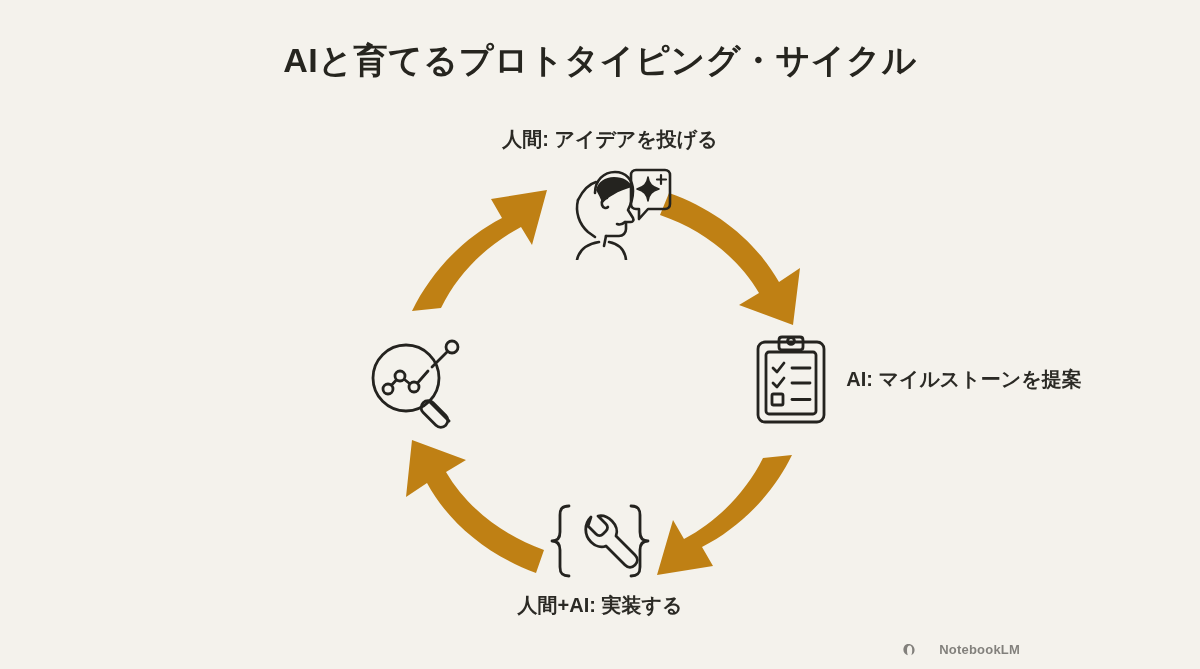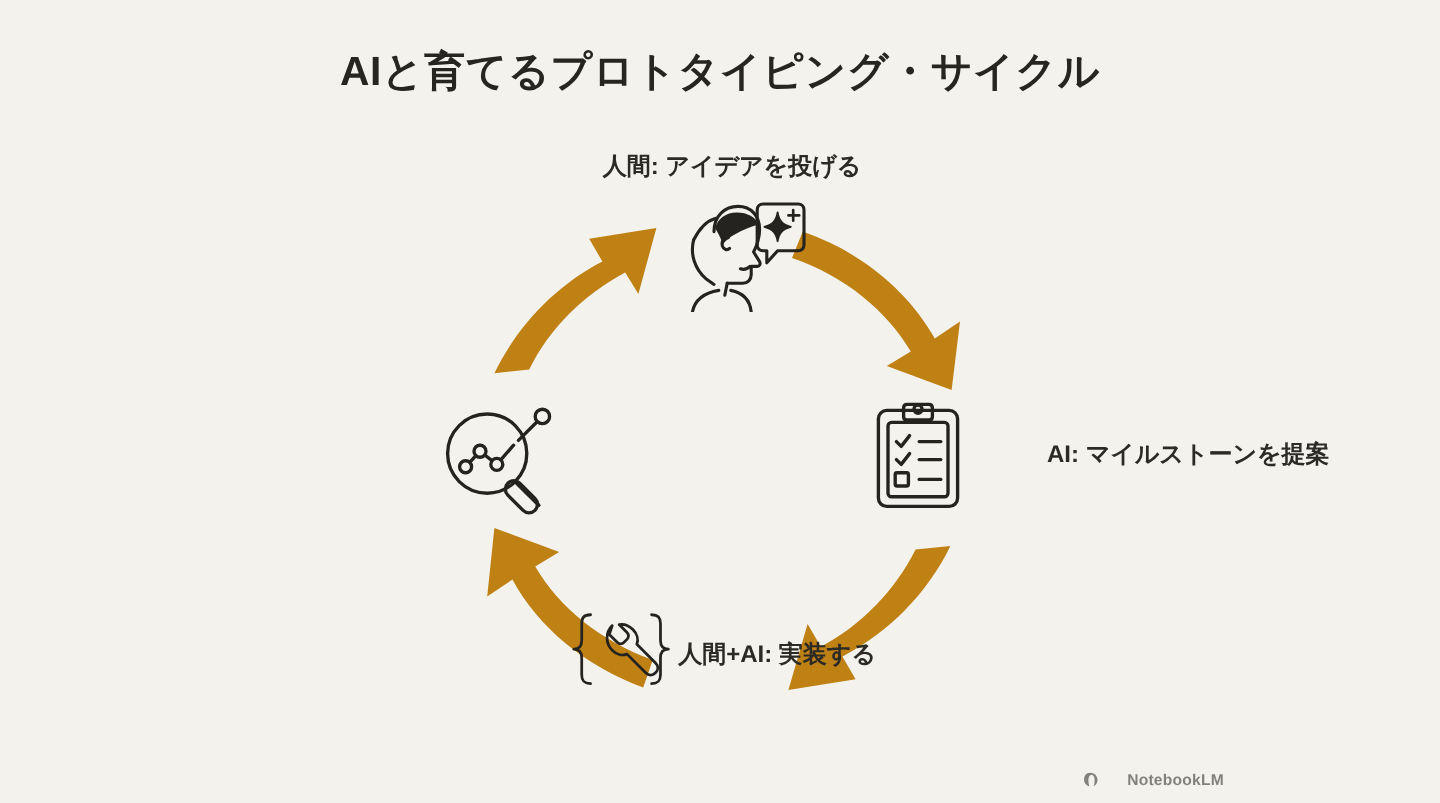--- a/index.html
+++ b/index.html
@@ -35,21 +35,21 @@
   .cycle-stage {
     position: absolute;
     left: 0;
     top: 0;
     width: 1200px;
     height: 669px;
   }
   .node {
     position: absolute;
     display: flex;
-    flex-direction: row;
+    flex-direction: column;
     align-items: center;
     justify-content: center;
   }
   .node-label {
     font-size: 20px;
     font-weight: bold;
     color: #2b2a25;
     white-space: nowrap;
     line-height: 1.3;
   }
@@ -64,21 +64,21 @@
     flex-direction: column;
   }
   #node-top .node-label { margin-bottom: 8px; }
   
   #node-right {
     left: 728px;
     top: 332px;
     width: 380px;
     flex-direction: row;
     align-items: center;
-    justify-content: space-between;
+    justify-content: center;
   }
   #node-right .node-label { margin-left: 18px; }
   
   #node-bottom {
     left: 470px;
     top: 500px;
     width: 260px;
   }
   #node-bottom .node-label { margin-top: 10px; }
   

